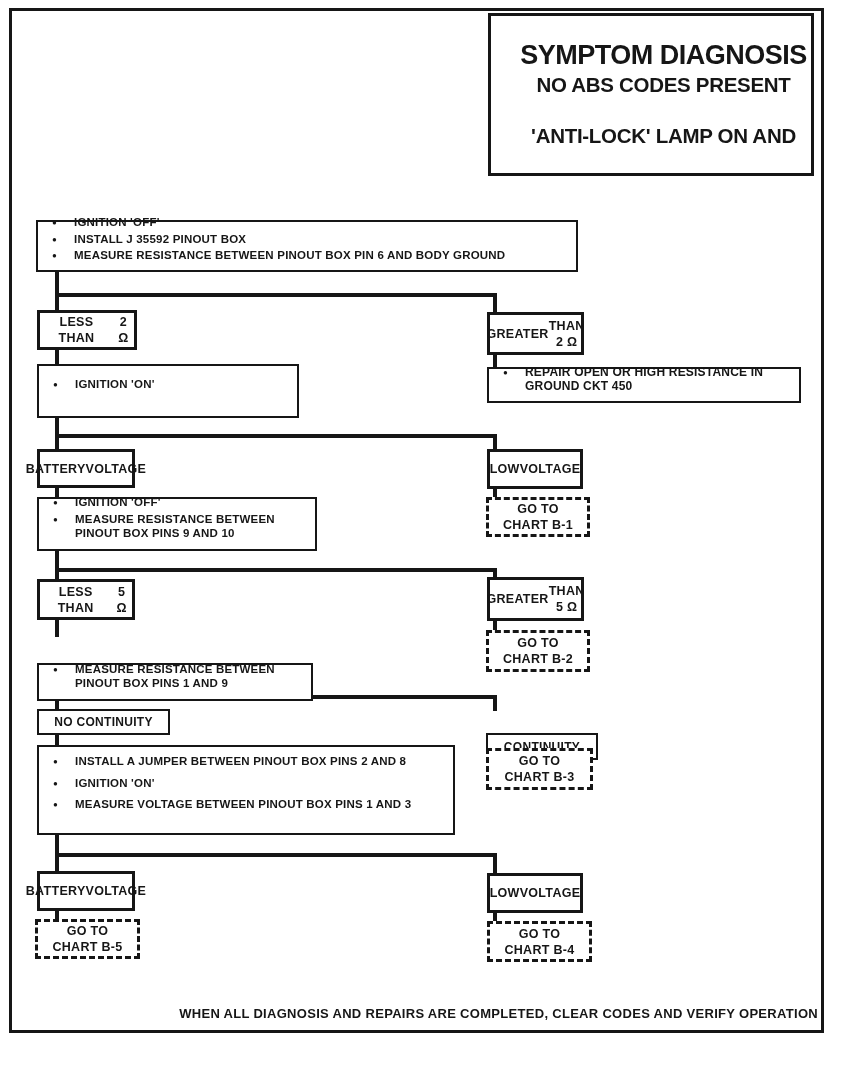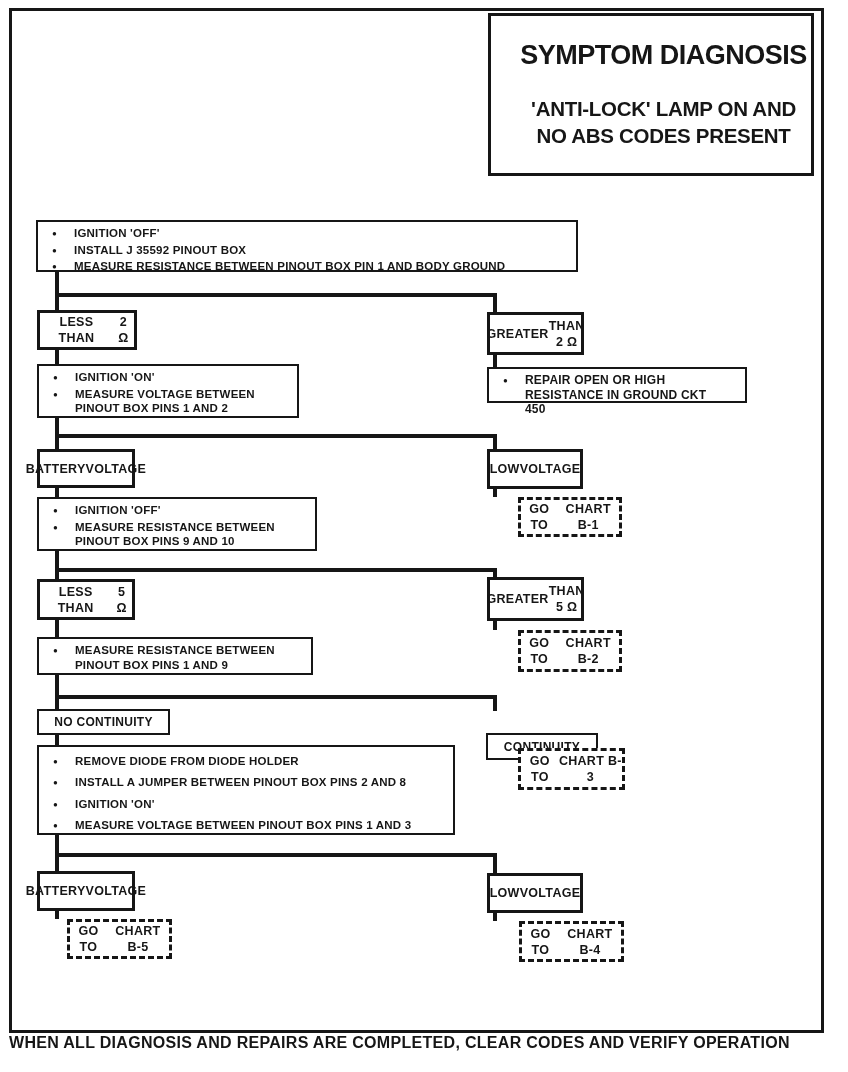--- a/index.html
+++ b/index.html
@@ -17,50 +17,50 @@
   }
   .t1{font-size:27px;font-weight:bold;line-height:31px;letter-spacing:-0.5px;}
   .t2{font-size:20.5px;font-weight:bold;line-height:27px;letter-spacing:-0.3px;}
   .t2.first{margin-top:24px;}
   .node{position:absolute;background:#fff;border:2px solid #161616;box-sizing:border-box;}
   .decision{
     border-width:3px;display:flex;align-items:center;justify-content:center;
     font-size:12.5px;font-weight:bold;line-height:16px;letter-spacing:0.3px;text-align:center;
   }
   .goto{
-    border:3px dashed #161616;display:flex;flex-direction:row;align-items:center;justify-content:center;
-    font-size:12.5px;font-weight:bold;line-height:16px;letter-spacing:0.3px;text-align:center;margin-left:32px;
+    border:3px dashed #161616;display:flex;flex-direction:column;align-items:center;justify-content:center;
+    font-size:12.5px;font-weight:bold;line-height:16px;letter-spacing:0.3px;text-align:center;
   }
   .labelnode{
     display:flex;align-items:center;justify-content:center;
     font-size:12px;font-weight:bold;letter-spacing:0.3px;
   }
-  .bullets{display:flex;flex-direction:column;padding:4px 6px 16px 10px;}
+  .bullets{display:flex;flex-direction:column;justify-content:center;padding:4px 6px 16px 10px;}
   .brow{display:flex;align-items:flex-start;font-size:11.5px;font-weight:bold;letter-spacing:0.2px;line-height:14.5px;}
   .bullets.spread .brow{line-height:15px;margin:2.5px 0;}
   .bullet{flex:0 0 22px;text-align:left;padding-left:4px;}
   .bullet::before{content:"●";font-size:8px;line-height:14.5px;display:inline-block;transform:translateY(-1px);}
   .btext{flex:1;}
   .vline,.hline{position:absolute;background:#161616;}
   .footer{
-    position:absolute;left:9px;width:809px;top:1006px;text-align:left;
-    font-size:16px;font-weight:bold;letter-spacing:0.3px;margin-top:28px;
+    position:absolute;left:9px;width:809px;top:1006px;text-align:right;
+    font-size:13px;font-weight:bold;letter-spacing:0.3px;
   }
 </style>
 </head>
 <body>
 
 <div class="canvas">
 
   <div class="frame"></div>
 
   <div class="titlebox">
     <div class="t1">SYMPTOM DIAGNOSIS</div>
+    <div class="t2">NO ABS CODES PRESENT</div>
     <div class="t2 first">'ANTI-LOCK' LAMP ON AND</div>
-    <div class="t2">NO ABS CODES PRESENT</div>
   </div>
 
   <div class="vline" style="left:55px;top:272px;width:4px;height:40px"></div>
   <div class="hline" style="left:55px;top:293px;width:442px;height:4px"></div>
   <div class="vline" style="left:493px;top:295px;width:4px;height:17px"></div>
   <div class="vline" style="left:55px;top:350px;width:4px;height:14px"></div>
   <div class="vline" style="left:493px;top:355px;width:4px;height:12px"></div>
   <div class="vline" style="left:55px;top:418px;width:4px;height:31px"></div>
   <div class="hline" style="left:55px;top:434px;width:442px;height:4px"></div>
   <div class="vline" style="left:493px;top:436px;width:4px;height:13px"></div>
@@ -86,45 +86,41 @@
     <div class="brow">
       <span class="bullet"></span>
       <span class="btext">IGNITION 'OFF'</span>
     </div>
     <div class="brow">
       <span class="bullet"></span>
       <span class="btext">INSTALL J 35592 PINOUT BOX</span>
     </div>
     <div class="brow">
       <span class="bullet"></span>
-      <span class="btext">MEASURE RESISTANCE BETWEEN PINOUT BOX PIN 1 AND BODY GROUND</span>
+      <span class="btext">MEASURE RESISTANCE BETWEEN PINOUT BOX PIN 6 AND BODY GROUND</span>
     </div>
   </div>
 
   <div class="node decision" style="left:37px;top:310px;width:100px;height:40px">
     <div>LESS THAN</div>
     <div>2 Ω</div>
   </div>
   <div class="node decision" style="left:487px;top:312px;width:97px;height:43px">
     <div>GREATER</div>
     <div>THAN 2 Ω</div>
   </div>
 
   <div class="node bullets" style="left:37px;top:364px;width:262px;height:54px">
     <div class="brow">
       <span class="bullet"></span>
       <span class="btext">IGNITION 'ON'</span>
     </div>
-    <div class="brow">
-      <span class="bullet"></span>
-      <span class="btext">MEASURE VOLTAGE BETWEEN PINOUT BOX PINS 1 AND 2</span>
-    </div>
-  </div>
-
-  <div class="node bullets" style="left:487px;top:367px;width:260px;height:36px;padding-right:35px;font-size:12px">
+  </div>
+
+  <div class="node bullets" style="left:487px;top:367px;width:314px;height:36px;padding-right:35px;font-size:12px">
     <div class="brow" style="font-size:12px">
       <span class="bullet"></span>
       <span class="btext">REPAIR OPEN OR HIGH RESISTANCE IN GROUND CKT 450</span>
     </div>
   </div>
 
   <div class="node decision" style="left:37px;top:449px;width:98px;height:39px">
     <div>BATTERY</div>
     <div>VOLTAGE</div>
   </div>
@@ -154,45 +150,41 @@
   </div>
   <div class="node decision" style="left:487px;top:577px;width:97px;height:44px">
     <div>GREATER</div>
     <div>THAN 5 Ω</div>
   </div>
   <div class="goto" style="position:absolute;left:486px;top:630px;width:104px;height:42px;box-sizing:border-box;background:#fff">
     <div>GO TO</div>
     <div>CHART B-2</div>
   </div>
 
-  <div class="node bullets" style="left:37px;top:637px;width:276px;height:38px">
+  <div class="node bullets" style="left:37px;top:663px;width:276px;height:38px">
     <div class="brow">
       <span class="bullet"></span>
       <span class="btext">MEASURE RESISTANCE BETWEEN PINOUT BOX PINS 1 AND 9</span>
     </div>
   </div>
 
   <div class="node labelnode" style="left:37px;top:709px;width:133px;height:26px">
     <span>NO CONTINUITY</span>
   </div>
   <div class="node labelnode" style="left:486px;top:733px;width:112px;height:27px">
     <span>CONTINUITY</span>
   </div>
   <div class="goto" style="position:absolute;left:486px;top:748px;width:107px;height:42px;box-sizing:border-box;background:#fff">
     <div>GO TO</div>
     <div>CHART B-3</div>
   </div>
 
   <div class="node bullets spread" style="left:37px;top:745px;width:418px;height:90px">
     <div class="brow">
       <span class="bullet"></span>
-      <span class="btext">REMOVE DIODE FROM DIODE HOLDER</span>
-    </div>
-    <div class="brow">
-      <span class="bullet"></span>
       <span class="btext">INSTALL A JUMPER BETWEEN PINOUT BOX PINS 2 AND 8</span>
     </div>
     <div class="brow">
       <span class="bullet"></span>
       <span class="btext">IGNITION 'ON'</span>
     </div>
     <div class="brow">
       <span class="bullet"></span>
       <span class="btext">MEASURE VOLTAGE BETWEEN PINOUT BOX PINS 1 AND 3</span>
     </div>

